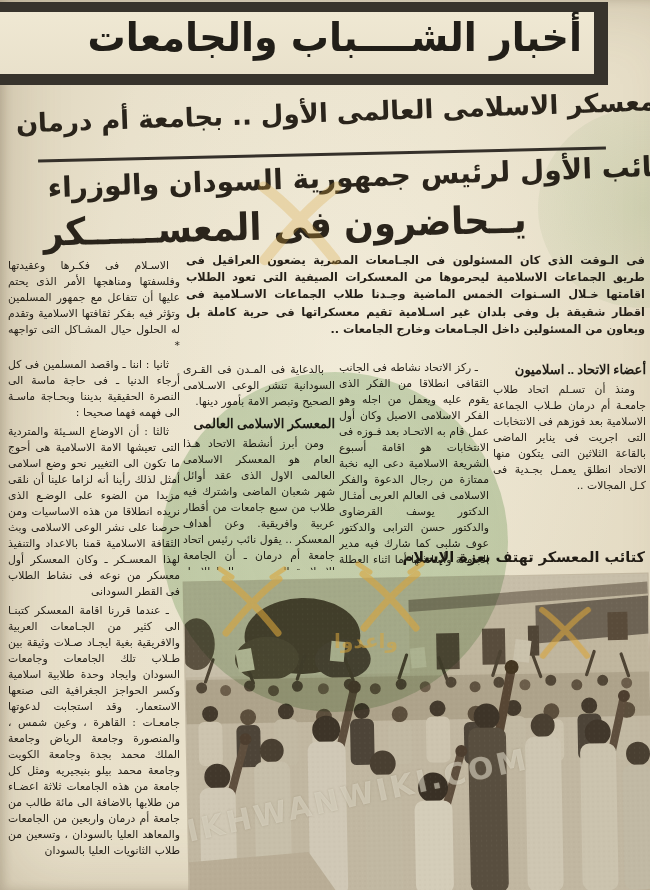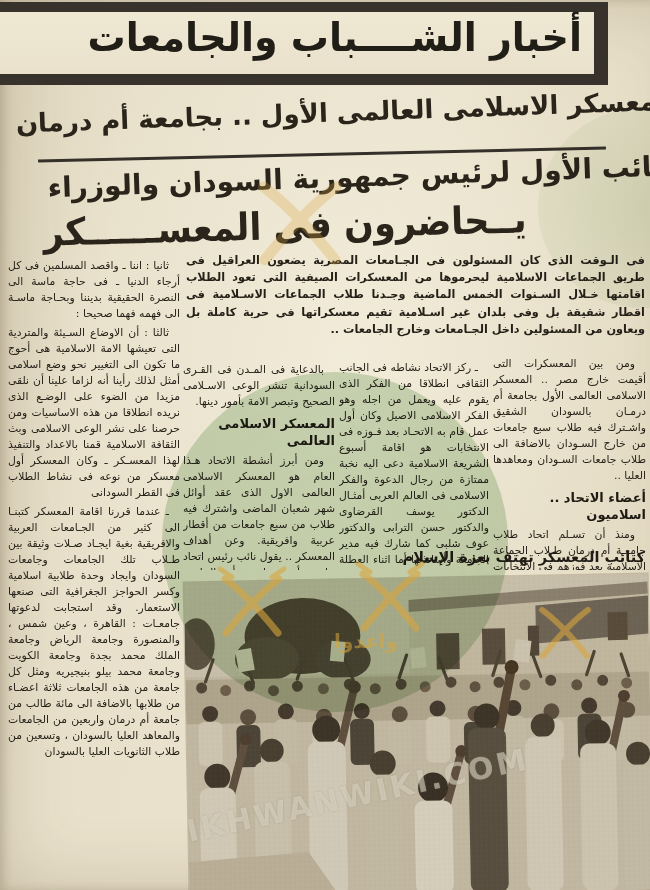--- a/index.html
+++ b/index.html
@@ -56,21 +56,21 @@
   }
   .col{position:absolute;overflow:hidden;}
   .col-left  {left:8px;  top:258px;width:172px;height:600px;}
   .col-mid   {left:183px;top:362px;width:152px;height:208px;}
   .col-cen   {left:339px;top:360px;width:150px;height:210px;}
   .col-right {left:493px;top:356px;width:153px;height:214px;}
   .subhead{
     font-weight:bold;font-size:13px;line-height:17px;text-align:center;
     margin:5px 0 4px 0;color:#1f1b14;
   }
-  .subhead.right{text-align:right;}
+  .subhead.right{text-align:right;font-family:Liberation Serif, serif;}
   
   .caption{
     position:absolute;left:342px;top:549px;width:303px;text-align:right;
     font-size:14.5px;font-weight:bold;color:#211c15;white-space:nowrap;
   }
   
   .photo{
     position:absolute;left:186px;top:577px;width:464px;height:316px;
     transform:rotate(-1.1deg);transform-origin:60% 40%;
     background:#c6bca7;overflow:hidden;
@@ -108,36 +108,36 @@
   </div>
 
   <div class="h1">المعسكر الاسلامى العالمى الأول .. بجامعة أم درمان</div>
   <div class="hrule"></div>
   <div class="h2">النائب الأول لرئيس جمهورية السودان والوزراء</div>
   <div class="h3">يــحاضرون فى المعســــــكر</div>
 
   <div class="lead">فى الـوقت الذى كان المسئولون فى الجـامعات المصرية يضعون العراقيل فى طريق الجماعات الاسلامية ليحرموها من المعسكرات الصيفية التى تعود الطلاب اقامتها خـلال السـنوات الخمس الماضية وجـدنا طلاب الجماعات الاسـلامية فى اقطار شقيقة بل وفى بلدان غير اسـلامية تقيم معسكراتها فى حرية كاملة بل ويعاون من المسئولين داخل الجـامعات وخارج الجامعات ..</div>
 
   <div class="col col-right btxt">
-    <p>ومن بين المعسكرات التى أقيمت خارج مصر .. المعسكر الاسلامى العالمى الأول بجامعة أم درمـان بالسودان الشقيق واشـترك فيه طلاب سبع جامعات من خارج السـودان بالاضافة الى طلاب جامعات السـودان ومعاهدها العليا ..</p>
     <div class="subhead right">أعضاء الاتحاد .. اسلاميون</div>
     <p>ومنذ أن تسـلم اتحاد طلاب جامعـة أم درمان طـلاب الجماعة الاسلامية بعد فوزهم فى الانتخابات التى اجريت فى يناير الماضى بالقاعة الثلاثين التى يتكون منها الاتحاد انطلق يعمـل بجـدية فى كـل المجالات ..</p>
   </div>
 
   <div class="col col-cen btxt">
     <p>ـ ركز الاتحاد نشاطه فى الجانب الثقافى انطلاقا من الفكر الذى يقوم عليه ويعمل من اجله وهو الفكر الاسلامى الاصيل وكان أول عمل قام به الاتحـاد بعد فـوزه فى الانتخابات هو اقامة أسبوع الشريعة الاسلامية دعى اليه نخبة ممتازة من رجال الدعوة والفكر الاسلامى فى العالم العربى أمثـال الدكتور يوسف القرضاوى والدكتور حسن الترابى والدكتور عوف شلبى كما شارك فيه مدير الجامعة وأساتذتها أما اثناء العطلة الصيفية فقـد سير الاتحاد قوافل ثقافية طافت</p>
   </div>
 
   <div class="col col-mid btxt">
     <p>بالدعاية فى المـدن فى القـرى السودانية تنشر الوعى الاسـلامى الصحيح وتبصر الامة بأمور دينها.</p>
     <div class="subhead right">المعسكر الاسلامى العالمى</div>
     <p>ومن أبرز أنشطة الاتحاد هـذا العام هو المعسكر الاسلامى العالمى الاول الذى عقد أوائل شهر شعبان الماضى واشترك فيه طلاب من سبع جامعات من أقطار عربية وافريقية. وعن أهداف المعسكر .. يقول نائب رئيس اتحاد جامعة أم درمان ـ أن الجامعة الاسلامية التى ينتمى اليها الاتحاد ويتبنى رسالتها ليست ككل الجامعات الاكاديمية فى الوطن العربى والاسلامى ولكنها جامعة ذات رسالة عالية تنطلق من</p>
   </div>
 
   <div class="col col-left btxt">
+    <p>الاسـلام فى فكـرها وعقيدتها وفلسفتها ومناهجها الأمر الذى يحتم عليها أن تتفاعل مع جمهور المسلمين وتؤثر فيه بفكر ثقافتها الاسلامية وتقدم له الحلول حيال المشـاكل التى تواجهه *</p>
     <p>ثانيا : اننا ـ واقصد المسلمين فى كل أرجاء الدنيا ـ فى حاجة ماسة الى النصرة الحقيقية بديننا وبحـاجة ماسـة الى فهمه فهما صحيحا :</p>
     <p>ثالثا : أن الاوضاع السـيئة والمتردية التى تعيشها الامة الاسلامية هى أحوج ما تكون الى التغيير نحو وضع اسلامى أمثل لذلك رأينا أنه لزاما علينا أن نلقى مزيدا من الضوء على الوضـع الذى نريده انطلاقا من هذه الاساسيات ومن حرصنا على نشر الوعى الاسلامى وبث الثقافة الاسلامية قمنا بالاعداد والتنفيذ لهذا المعسـكر ـ وكان المعسكر أول معسكر من نوعه فى نشاط الطلاب فى القطر السودانى</p>
     <p>ـ عندما قررنا اقامة المعسكر كتبنـا الى كثير من الجـامعات العربية والافريقية بغية ايجـاد صـلات وثيقة بين طـلاب تلك الجامعات وجامعات السودان وايجاد وحدة طلابية اسلامية وكسر الحواجز الجغرافية التى صنعها الاستعمار. وقد استجابت لدعوتها جامعـات : القاهرة ، وعين شمس ، والمنصورة وجامعة الرياض وجامعة الملك محمد بجدة وجامعة الكويت وجامعة محمد بيلو بنيجيريه ومثل كل جامعة من هذه الجامعات ثلاثة اعضـاء من طلابها بالاضافة الى مائة طالب من جامعة أم درمان واربعين من الجامعات والمعاهد العليا بالسودان ، وتسعين من طلاب الثانويات العليا بالسودان</p>
 
   </div>
 
   <div class="caption">كتائب المعسكر تهتف بعزة الإسلام</div>
 
   <div class="photo">
     <svg viewBox="0 0 465 316" preserveAspectRatio="none">

